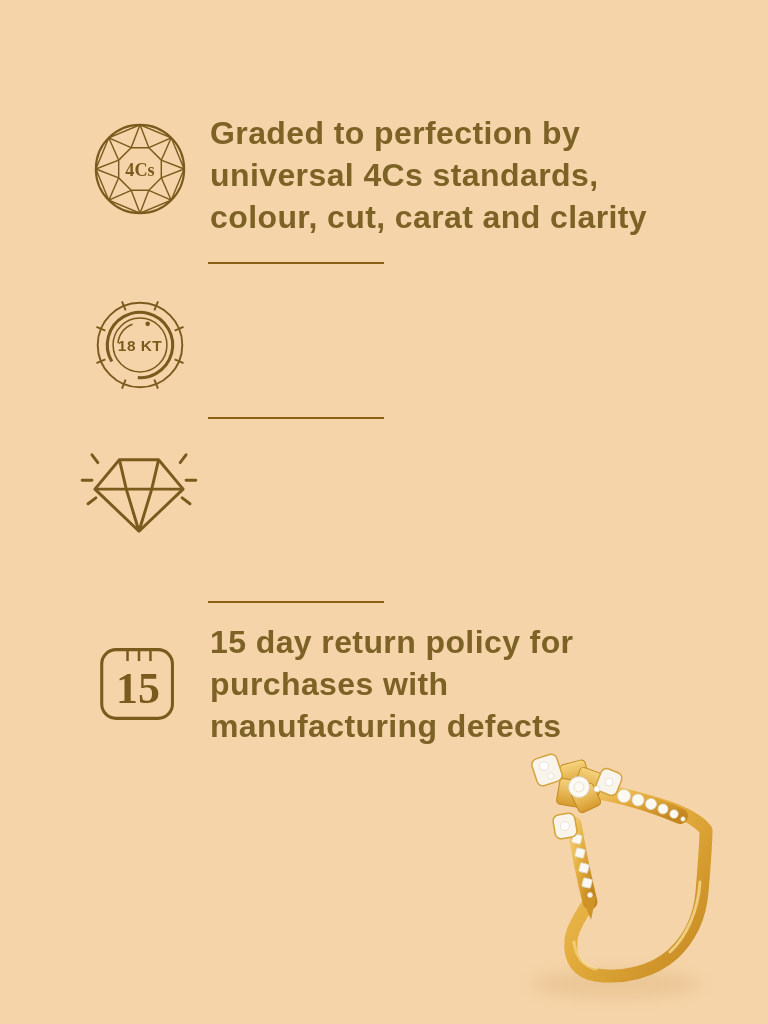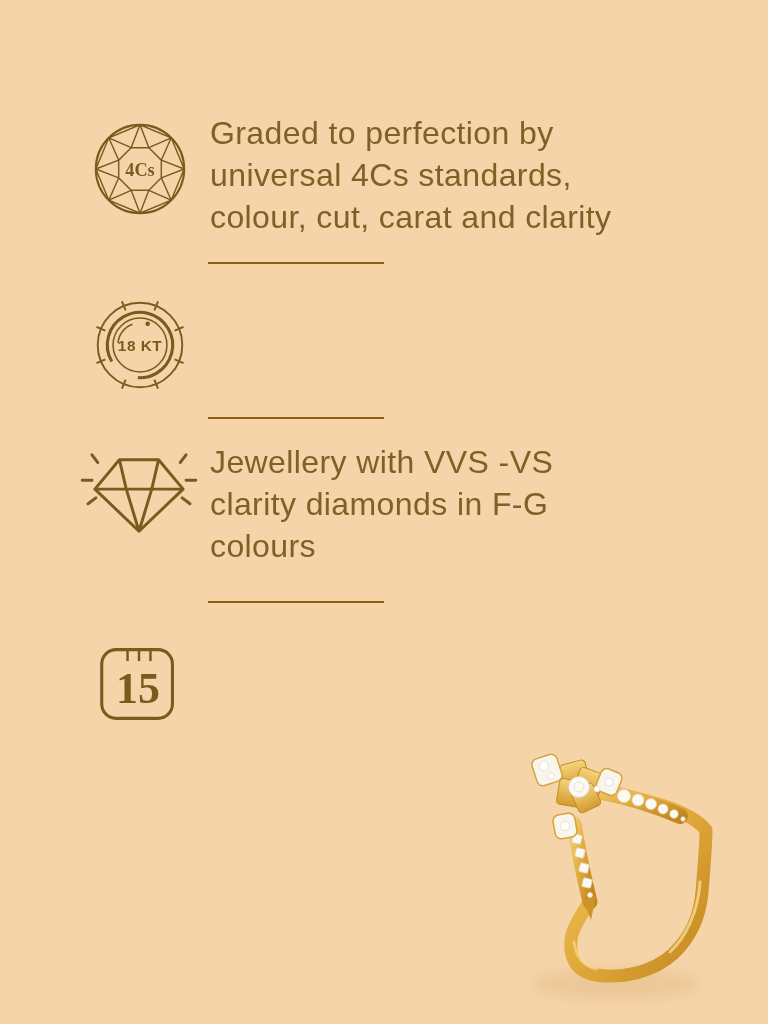--- a/index.html
+++ b/index.html
@@ -12,20 +12,21 @@
   }
   .feature-icon{position:absolute;}
   .feature-text{
     position:absolute;
     left:210px;width:490px;
     color:#7d6226;
     font-size:32px;
     line-height:42px;
     letter-spacing:0.4px;
     white-space:pre-line;
+    font-weight:bold;
   }
   .divider{
     position:absolute;
     left:208px;width:176px;height:2px;
     background:#8a5e15;
   }
   .icon-stroke{stroke:#7b5b1d;fill:none;}
   .badge-serif{
     font-family:"Liberation Serif", serif;
     font-weight:700;
@@ -87,35 +88,35 @@
   <svg class="feature-icon" style="left:80px;top:445px" width="118" height="98" viewBox="0 0 120 100">
     <g class="icon-stroke" stroke-width="3" stroke-linejoin="round">
       <path d="M40,15 L80,15 L105,45 L60,88 L15,45 Z"></path>
       <path d="M15,45 L105,45 M40,15 L47,45 M80,15 L73,45 M47,45 L60,88 M73,45 L60,88"></path>
     </g>
     <g class="icon-stroke" stroke-width="3" stroke-linecap="round">
       <path d="M12,10 L18,18 M2,36 L12,36 M8,60 L16,54"></path>
       <path d="M108,10 L102,18 M118,36 L108,36 M112,60 L104,54"></path>
     </g>
   </svg>
-  <div class="feature-text" style="top:441px">Jewellery with VVS -VS
-clarity diamonds in F-G
-colours</div>
 
   <div class="divider" style="top:601px"></div>
 
   <svg class="feature-icon" style="left:96px;top:641px" width="86" height="86" viewBox="0 0 90 90">
     <rect class="icon-stroke" x="6" y="9" width="74" height="72" rx="15" stroke-width="3.2"></rect>
     <g class="icon-stroke" stroke-width="2.6">
       <line x1="33" y1="9" x2="33" y2="21"></line>
       <line x1="45" y1="9" x2="45" y2="21"></line>
       <line x1="57" y1="9" x2="57" y2="21"></line>
     </g>
     <text x="44" y="65" text-anchor="middle" font-size="46" class="badge-serif">15</text>
   </svg>
+  <div class="feature-text" style="top:621px">15 day return policy for
+purchases with
+manufacturing defects</div>
 
   <svg class="ring-photo" width="330" height="292" viewBox="0 0 330 292">
     <defs>
       <linearGradient id="goldGrad" x1="0" y1="0" x2="1" y2="1">
         <stop offset="0" stop-color="#f2ca6e"></stop>
         <stop offset="0.45" stop-color="#e3ac3c"></stop>
         <stop offset="1" stop-color="#c3861f"></stop>
       </linearGradient>
       <linearGradient id="goldGrad2" x1="0" y1="0" x2="0" y2="1">
         <stop offset="0" stop-color="#f6d47e"></stop>

